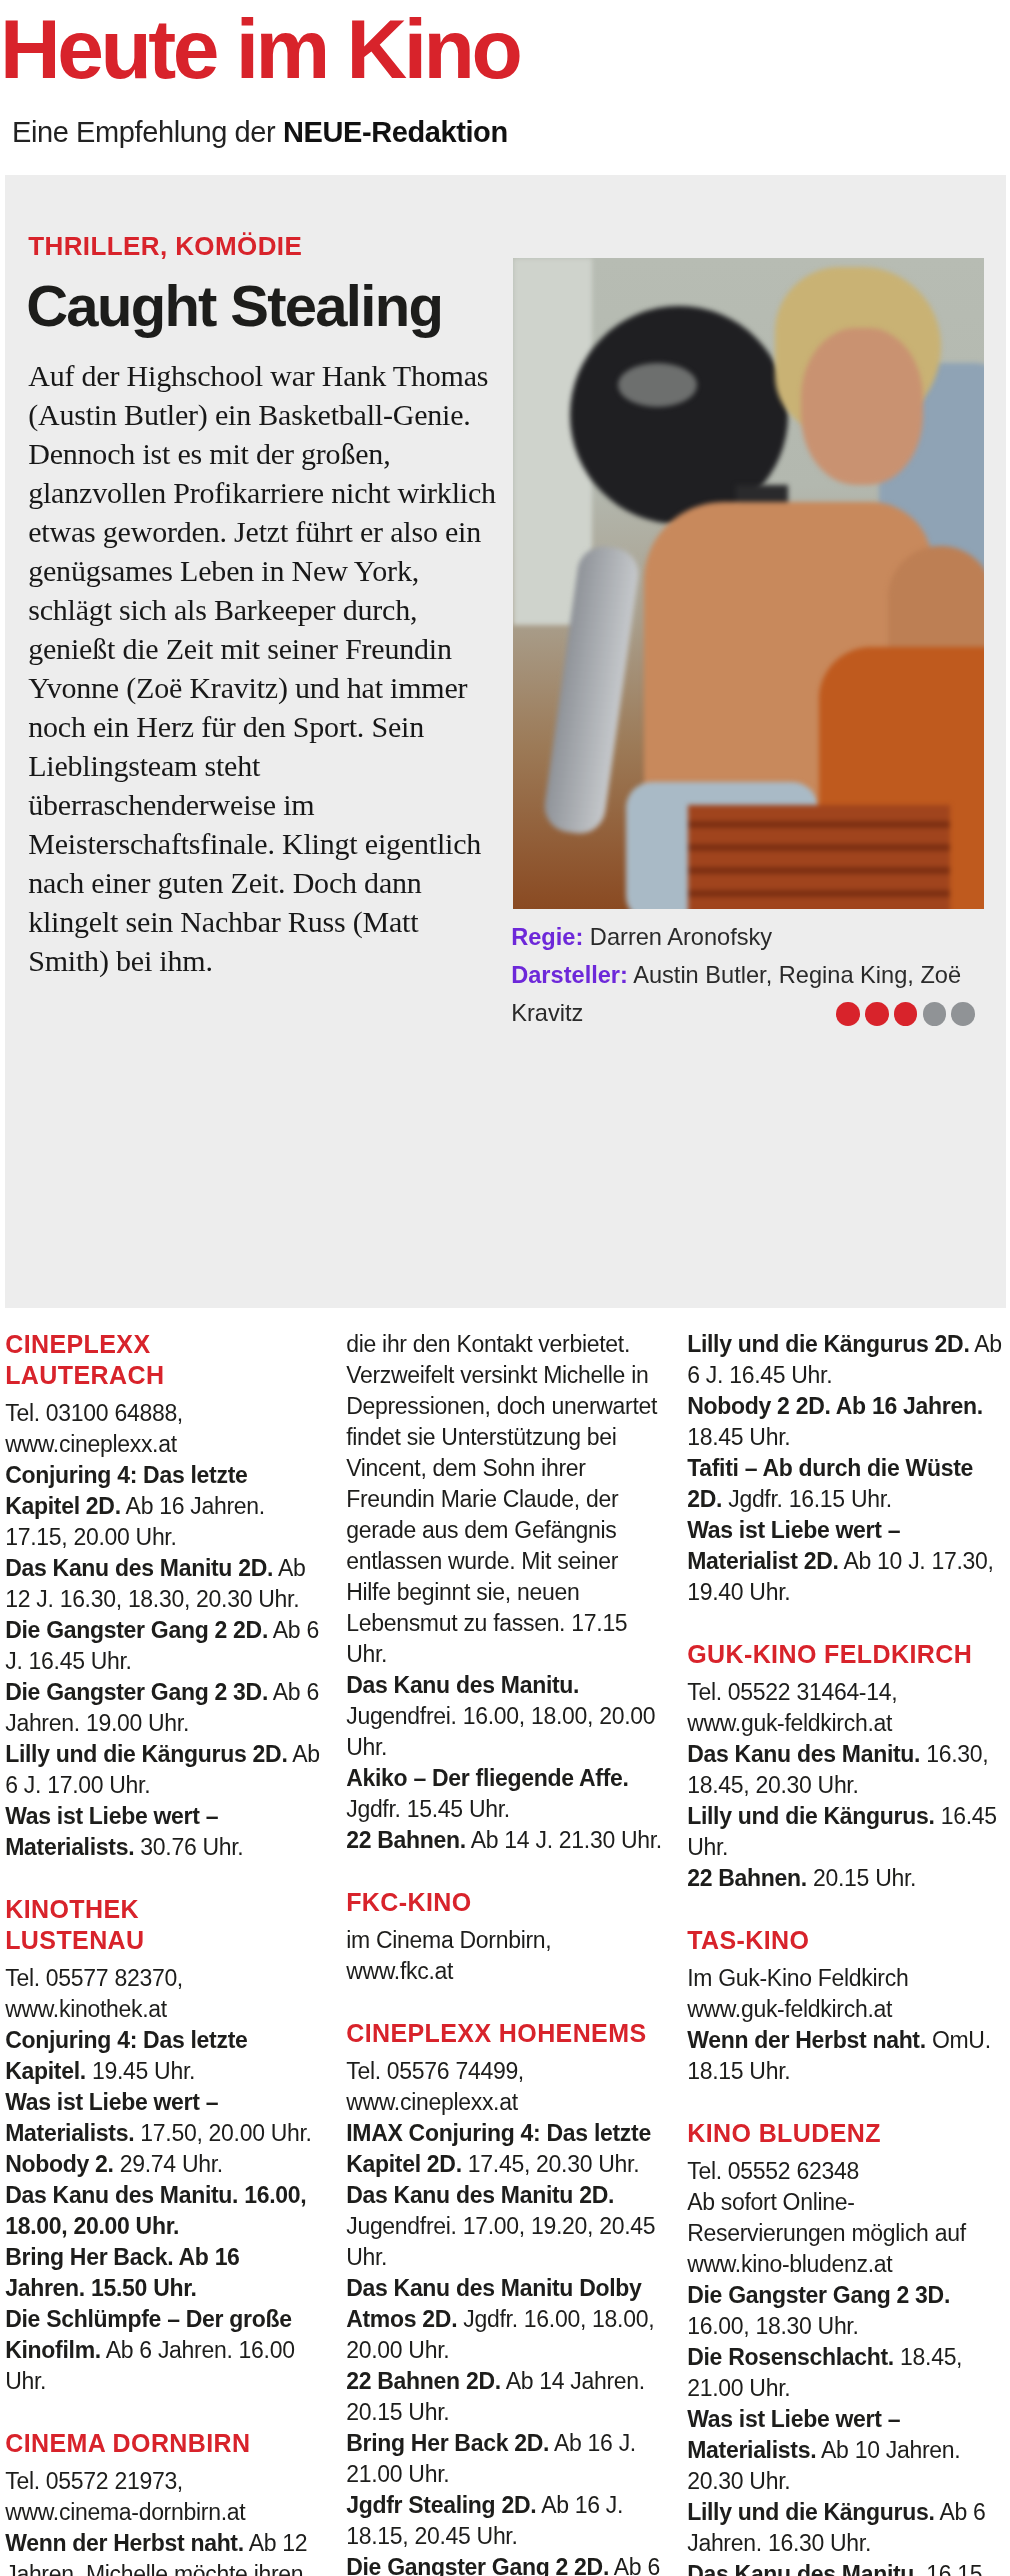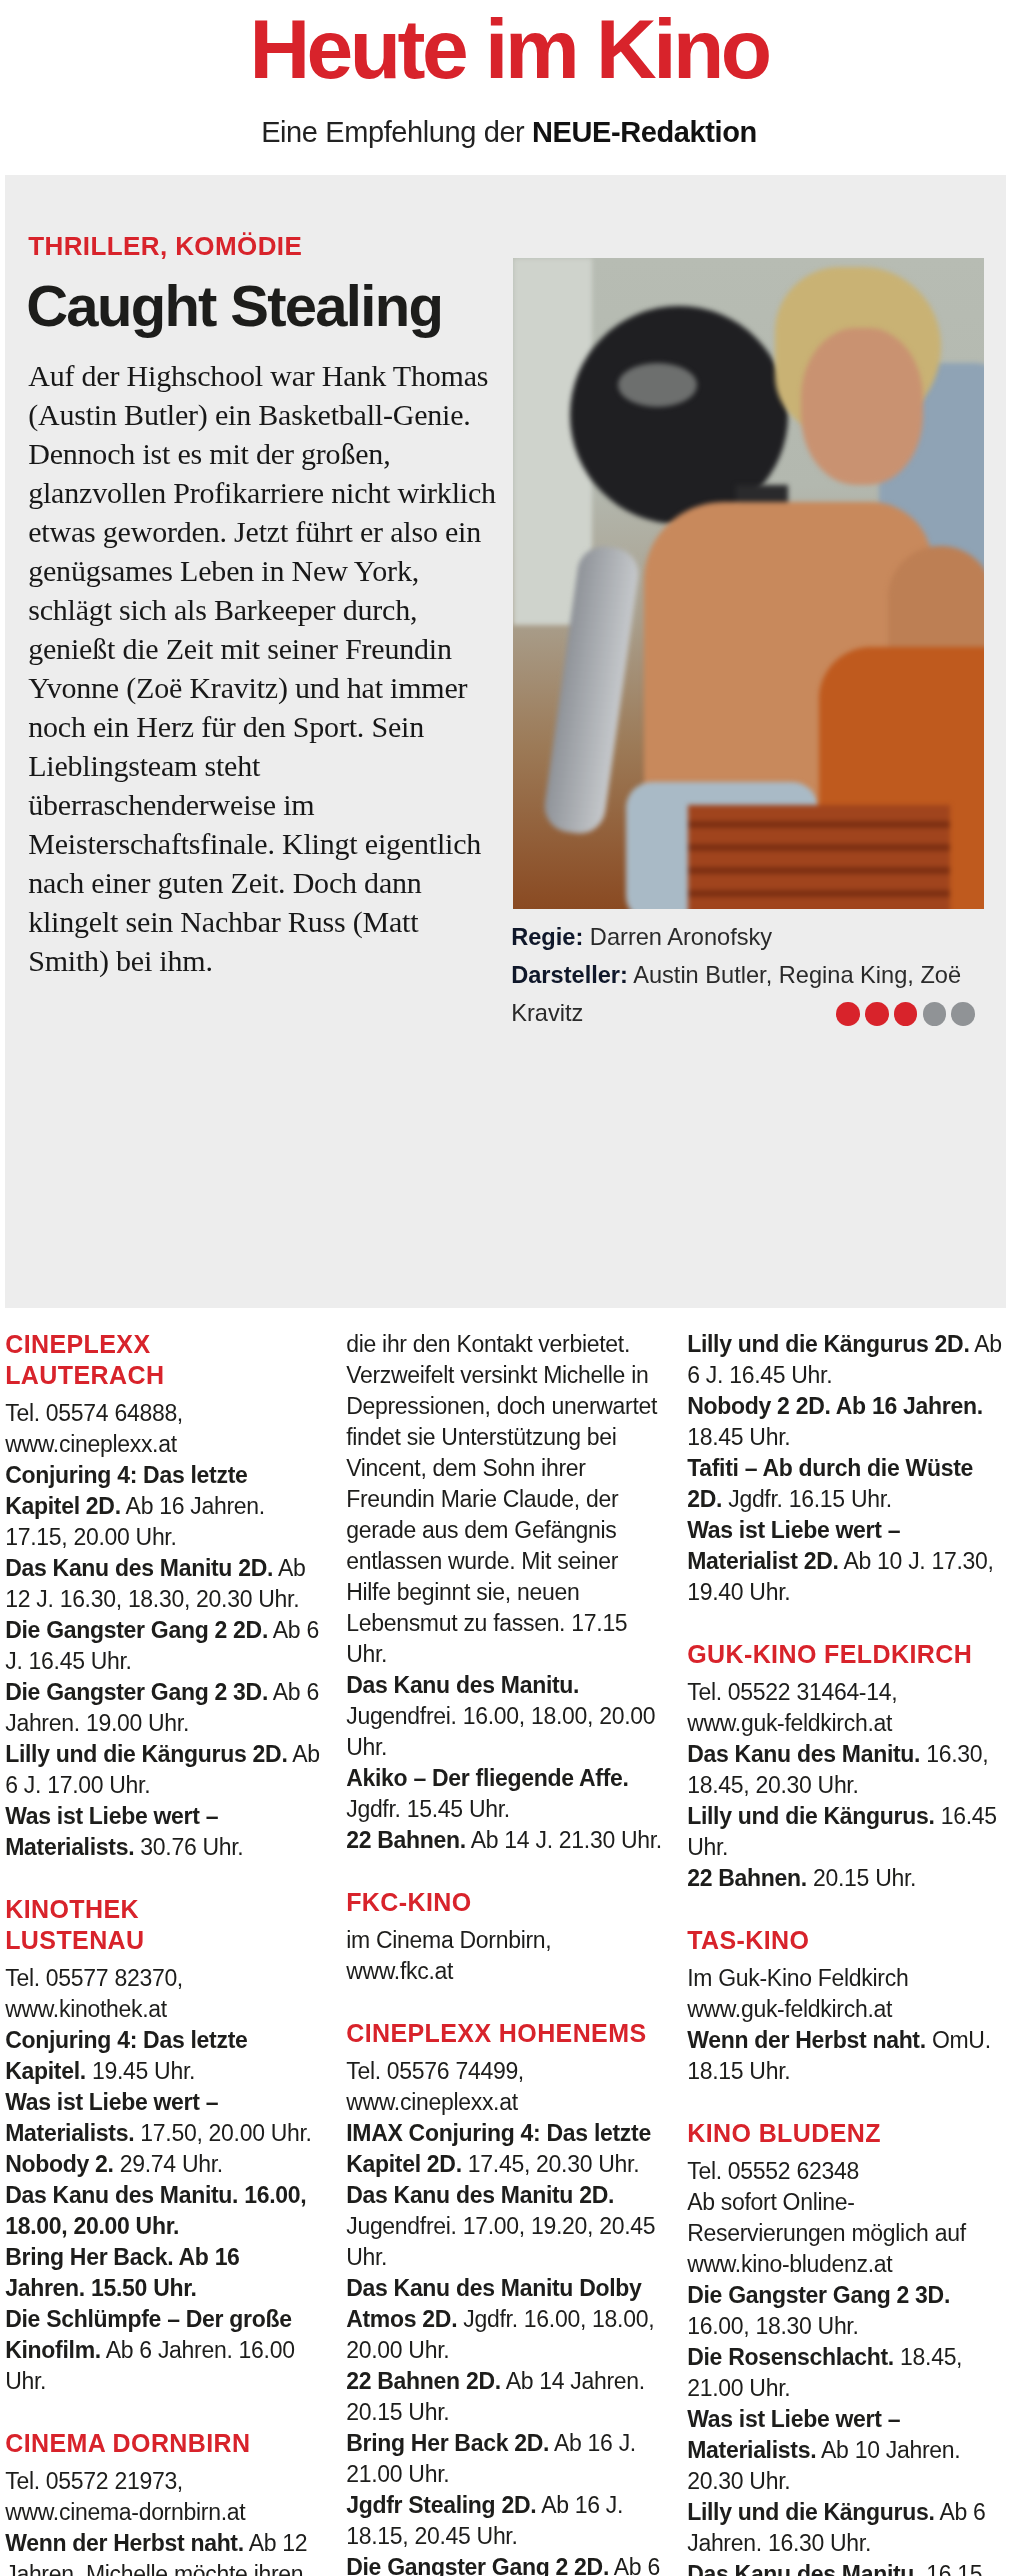--- a/index.html
+++ b/index.html
@@ -1,19 +1,19 @@
 <!DOCTYPE html>
 <html style="font-size:14px"><head>
 <meta charset="utf-8">
 <style>
   html,body{margin:0;padding:0;background:#fff;}
   .page{position:relative;width:1011px;height:2576px;overflow:hidden;background:#fff;
         font-family:"Liberation Sans",sans-serif;color:#1d1d1b;}
   
-  .hdr{text-align:center;padding-top:5.2px;padding-left:7px;}
+  .hdr{padding-top:5.2px;}
   .hdr h1{margin:0;font-size:84px;line-height:1.05;font-weight:bold;letter-spacing:-3.5px;color:#d8232b;}
   .hdr .subtitle{margin:23px 12px 0;font-size:29px;letter-spacing:-0.4px;color:#222;}
   .hdr .subtitle .b{font-weight:bold;color:#111;}
   
   .feature{position:relative;margin:26px 5.2px 0;height:1133px;background:#ededed;overflow:hidden;}
   .category{padding:56px 0 0 23px;font-size:26px;font-weight:bold;letter-spacing:0.4px;color:#d8232b;}
   .ftitle{margin:14px 0 0 21px;font-size:58px;line-height:1.05;letter-spacing:-1.7px;font-weight:bold;color:#1d1d1b;}
   .fbody{margin:19px 0 0 23px;width:471px;font-family:"Liberation Serif",serif;
          font-size:30px;line-height:39px;color:#181818;letter-spacing:-0.2px;}
   
@@ -28,21 +28,21 @@
   .ph-hair{left:262px;top:8.7px;width:166px;height:166px;border-radius:45% 55% 60% 40%;background:#c9b274;filter:blur(3.5px);}
   .ph-face{left:288px;top:70px;width:122px;height:157px;border-radius:45%;background:#c99271;filter:blur(3.5px);}
   .ph-torso{left:131px;top:244px;width:288px;height:367px;border-radius:79px 61px 26px 26px;background:#c8895c;filter:blur(3.5px);}
   .ph-arm{left:375px;top:288px;width:105px;height:262px;border-radius:52px;background:#bd7f54;filter:blur(4.4px);}
   .ph-bat{left:48px;top:288px;width:61px;height:288px;border-radius:26px;background:linear-gradient(90deg,#8e9298,#c6c9cc);transform:rotate(8deg);filter:blur(1.7px);}
   .ph-jeans{left:113px;top:524px;width:192px;height:140px;border-radius:26px;background:#a9bac6;filter:blur(4.4px);}
   .ph-chair{right:-17.5px;bottom:-26px;width:183px;height:288px;border-radius:52px 17.5px 0 0;background:#bf5a1e;filter:blur(3.5px);}
   .ph-basket{left:175px;bottom:-17.5px;width:262px;height:122px;background:repeating-linear-gradient(180deg,#a04категория?,#a0441d 0 15.7px,#7c2f12 15.7px 23px);filter:blur(1.7px);}
   
   .credits{position:absolute;left:506px;top:743px;width:476px;font-size:23.6px;line-height:38px;color:#2a2a2a;}
-  .credits .b{font-weight:bold;color:#0f172a;}
+  .credits .b{font-weight:bold;color:#6d28d9;}
   .dots{position:absolute;right:12.2px;top:84px;display:flex;gap:5.2px;}
   .dot{width:23.6px;height:23.6px;border-radius:50%;background:#909396;}
   .dot.f{background:#d8232b;}
   
   .listings{display:flex;gap:23px;margin:21px 5.2px 0;}
   .col{width:318px;flex:0 0 318px;}
   .sec{margin-top:31px;}
   .sec:first-child{margin-top:0;}
   .cinema-name{margin:0 0 7px;font-size:25px;line-height:31px;font-weight:bold;color:#d8232b;
                letter-spacing:0.4px;white-space:pre-line;}
@@ -92,21 +92,21 @@
           <span class="dot"></span>
         </div>
     </div>
   </section>
 
   <section class="listings" id="listings">
       <div class="col">
         <div class="sec">
           <h3 class="cinema-name">CINEPLEXX
 LAUTERACH</h3>
-          <div class="contact">Tel. 05574 64888,</div>
+          <div class="contact">Tel. 03100 64888,</div>
           <div class="contact">www.cineplexx.at</div>
           <p class="film"><span class="b">Conjuring 4: Das letzte Kapitel 2D.</span> <span>Ab 16 Jahren. 17.15, 20.00 Uhr.</span></p>
           <p class="film"><span class="b">Das Kanu des Manitu 2D.</span> <span>Ab 12 J. 16.30, 18.30, 20.30 Uhr.</span></p>
           <p class="film"><span class="b">Die Gangster Gang 2 2D.</span> <span>Ab 6 J. 16.45 Uhr.</span></p>
           <p class="film"><span class="b">Die Gangster Gang 2 3D.</span> <span>Ab 6 Jahren. 19.00 Uhr.</span></p>
           <p class="film"><span class="b">Lilly und die Kängurus 2D.</span> <span>Ab 6 J. 17.00 Uhr.</span></p>
           <p class="film"><span class="b">Was ist Liebe wert – Materialists.</span> <span>30.76 Uhr.</span></p>
         </div>
         <div class="sec">
           <h3 class="cinema-name">KINOTHEK

